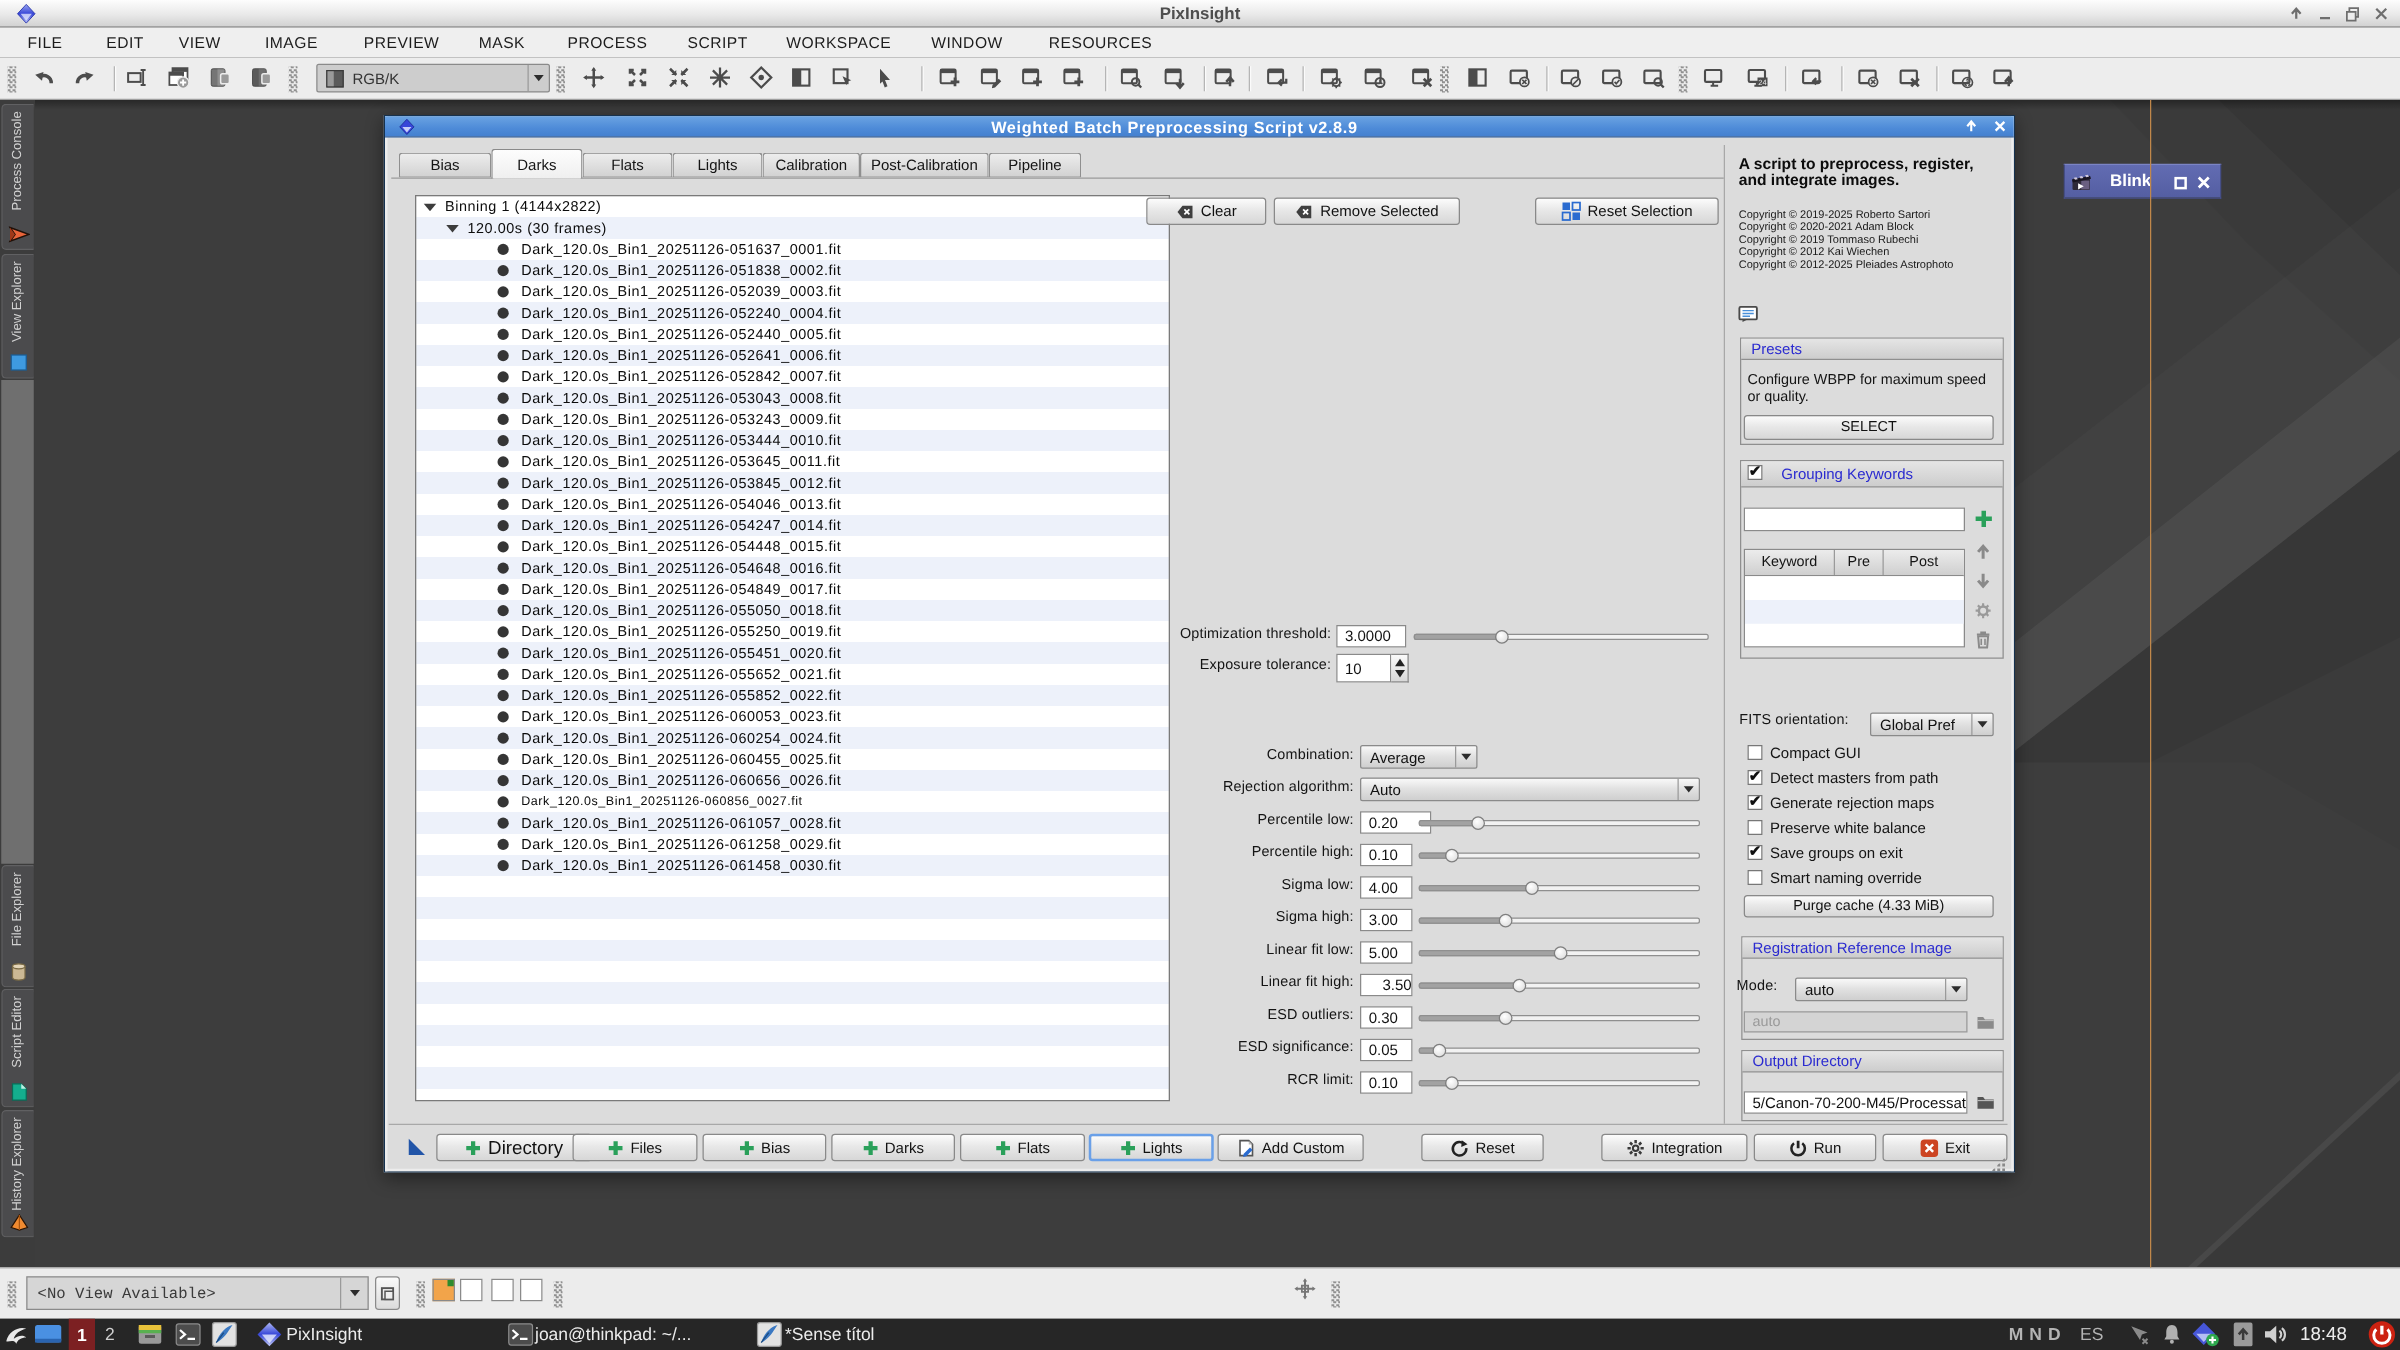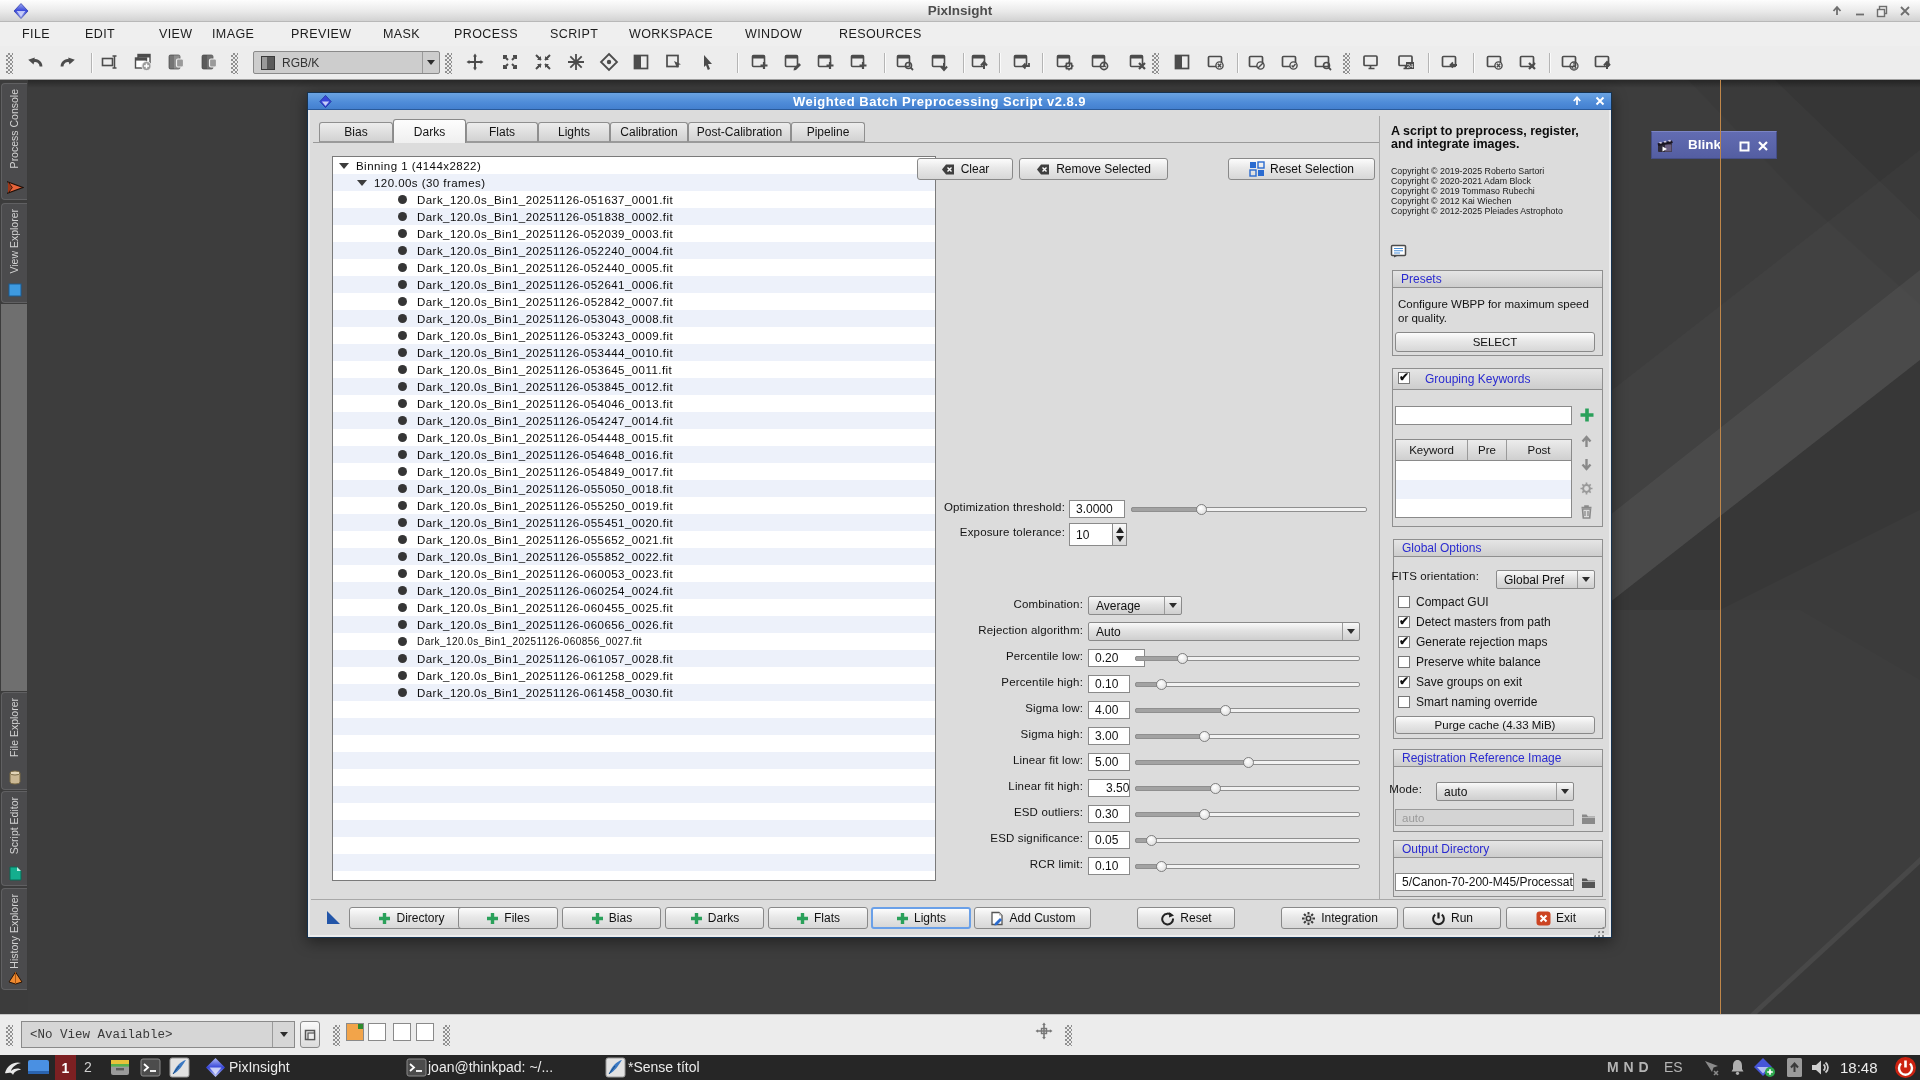--- a/index.html
+++ b/index.html
@@ -64,21 +64,21 @@
 <div class="abs" style="left:1875px;top:4px"><svg width="14" height="14" viewBox="0 0 14 14" style="">
       <rect x="4.5" y="2.5" width="7" height="7" fill="none" stroke="#6e6e6e" stroke-width="1.4"></rect>
       <rect x="2.5" y="5.5" width="7" height="7" fill="#ededed" stroke="#6e6e6e" stroke-width="1.4"></rect>
     </svg></div>
 <div class="abs" style="left:1898px;top:4px"><svg width="14" height="14" viewBox="0 0 14 14" style="">
       <path d="M3 3 L11 11 M11 3 L3 11" stroke="#6e6e6e" stroke-width="1.8"></path>
     </svg></div>
 <div id="menubar" class="abs">
     <div class="menu-item" style="left:22px">FILE</div>
     <div class="menu-item" style="left:85px">EDIT</div>
-    <div class="menu-item" style="left:159px">VIEW</div>
+    <div class="menu-item" style="left:143px">VIEW</div>
     <div class="menu-item" style="left:212px">IMAGE</div>
     <div class="menu-item" style="left:291px">PREVIEW</div>
     <div class="menu-item" style="left:383px">MASK</div>
     <div class="menu-item" style="left:454px">PROCESS</div>
     <div class="menu-item" style="left:550px">SCRIPT</div>
     <div class="menu-item" style="left:629px">WORKSPACE</div>
     <div class="menu-item" style="left:745px">WINDOW</div>
     <div class="menu-item" style="left:839px">RESOURCES</div>
   </div>
 <div id="toolbar" class="abs">
@@ -776,23 +776,20 @@
       </svg></div>
     <div class="abs" style="left:1270px;top:387px"><svg width="17" height="17" viewBox="0 0 17 17" style="">
         <circle cx="8.5" cy="8.5" r="3.4" fill="none" stroke="#9a9a9a" stroke-width="2"></circle>
         <path d="M8.5 2.5v2.4M8.5 12.1v2.4M2.5 8.5h2.4M12.1 8.5h2.4M4.3 4.3l1.7 1.7M11 11l1.7 1.7M12.7 4.3L11 6M6 11l-1.7 1.7" stroke="#9a9a9a" stroke-width="1.7"></path>
       </svg></div>
     <div class="abs" style="left:1270px;top:410px"><svg width="17" height="17" viewBox="0 0 17 17" style="">
         <path d="M3.5 4.5 h10 M7 4.5 v-1.5 h3 v1.5" fill="none" stroke="#8a8a8a" stroke-width="1.6"></path>
         <path d="M4.5 6 h8 l-.8 9 h-6.4 z" fill="none" stroke="#8a8a8a" stroke-width="1.6"></path>
         <path d="M7 8 v5 M10 8 v5" stroke="#8a8a8a" stroke-width="1.3"></path>
       </svg></div>
-    <div class="gb" style="left:1085px;top:446px;width:210px;height:200px">
-      <div class="gb-h" style="height:17px;font-size:12px">Global Options</div>
-    </div>
     <div class="lab" style="left:1051px;top:477px;width:120px;font-size:11.5px">FITS orientation:</div>
     <div class="combo" style="left:1188px;top:477px;width:99px;height:19px">
       <div class="ctext">Global Pref</div>
       <div class="carr">
         <div class="arrdown"></div>
       </div>
     </div>
     <div class="cb" style="left:1090px;top:503px"></div>
     <div class="abs" style="left:1108px;top:502px;font-size:12px;color:#141414">Compact GUI</div>
     <div class="cb on" style="left:1090px;top:523px"></div>
@@ -825,21 +822,21 @@
       </svg></div>
     <div class="gb" style="left:1085px;top:747px;width:210px;height:57px">
       <div class="gb-h" style="height:17px;font-size:12px">Output Directory</div>
     </div>
     <div class="edit" style="left:1087px;top:780px;width:179px;height:18px;">5/Canon-70-200-M45/Processat</div>
     <div class="abs" style="left:1273px;top:782px"><svg width="15" height="13" viewBox="0 0 15 13" style="">
         <path d="M1 2.5 h4.5 l1.5 2 h7 v7.5 h-13 z" fill="#555"></path>
         <path d="M1 5.5 h13" stroke="#c9c9c9" stroke-width=".8"></path>
       </svg></div>
     <div class="abs" style="left:19px;top:818px;width:0;height:0;border-left:13px solid #2255a8;border-top:13px solid transparent"></div>
-    <div class="btn" style="left:41px;top:814px;width:125px;height:22px;font-size:12px">
+    <div class="btn" style="left:41px;top:814px;width:125px;height:22px;font-size:15px">
       <svg width="13" height="13" viewBox="0 0 13 13" style="">
         <path d="M6.5 1 v11 M1 6.5 h11" stroke="#2aa05a" stroke-width="3.4"></path>
       </svg>
       <span>Directory</span>
     </div>
     <div class="btn" style="left:150px;top:814px;width:100px;height:22px;font-size:12px">
       <svg width="13" height="13" viewBox="0 0 13 13" style="">
         <path d="M6.5 1 v11 M1 6.5 h11" stroke="#2aa05a" stroke-width="3.4"></path>
       </svg>
       <span>Files</span>

